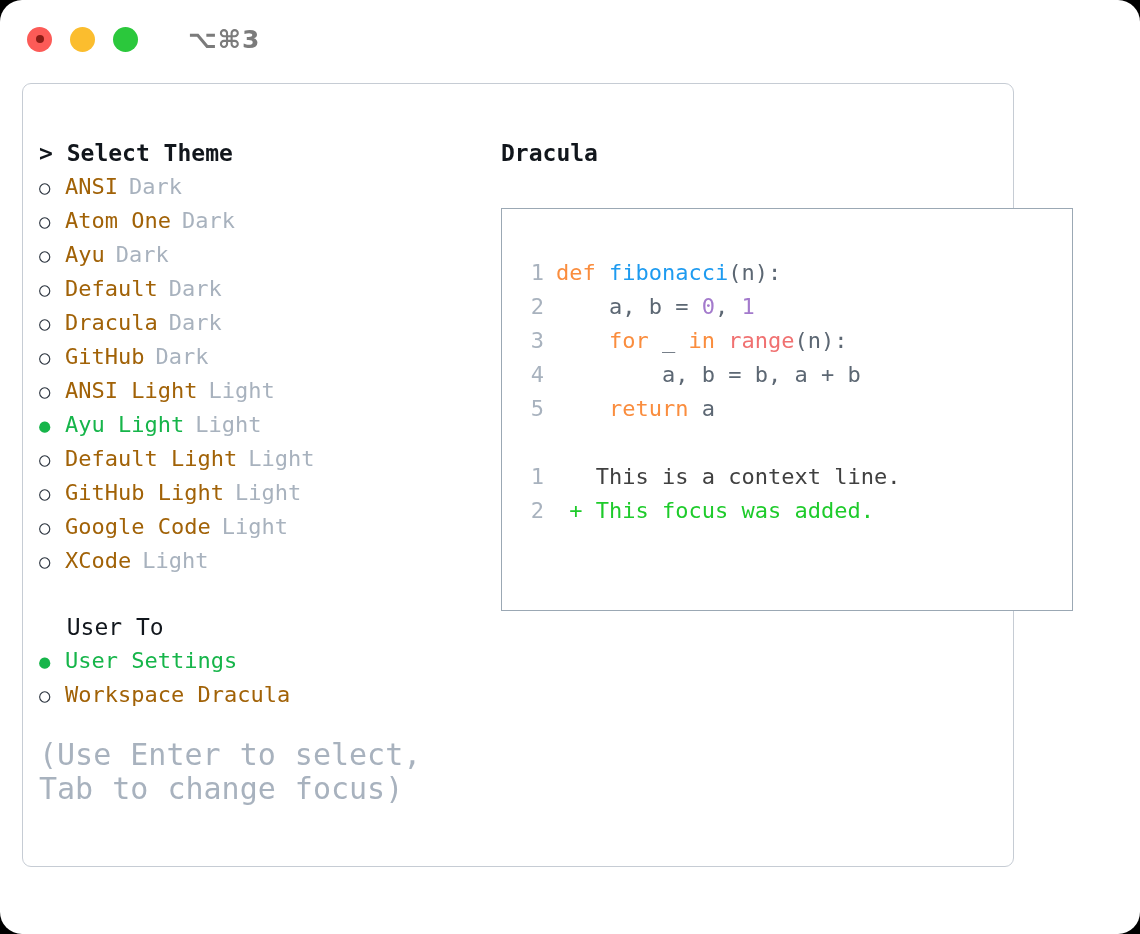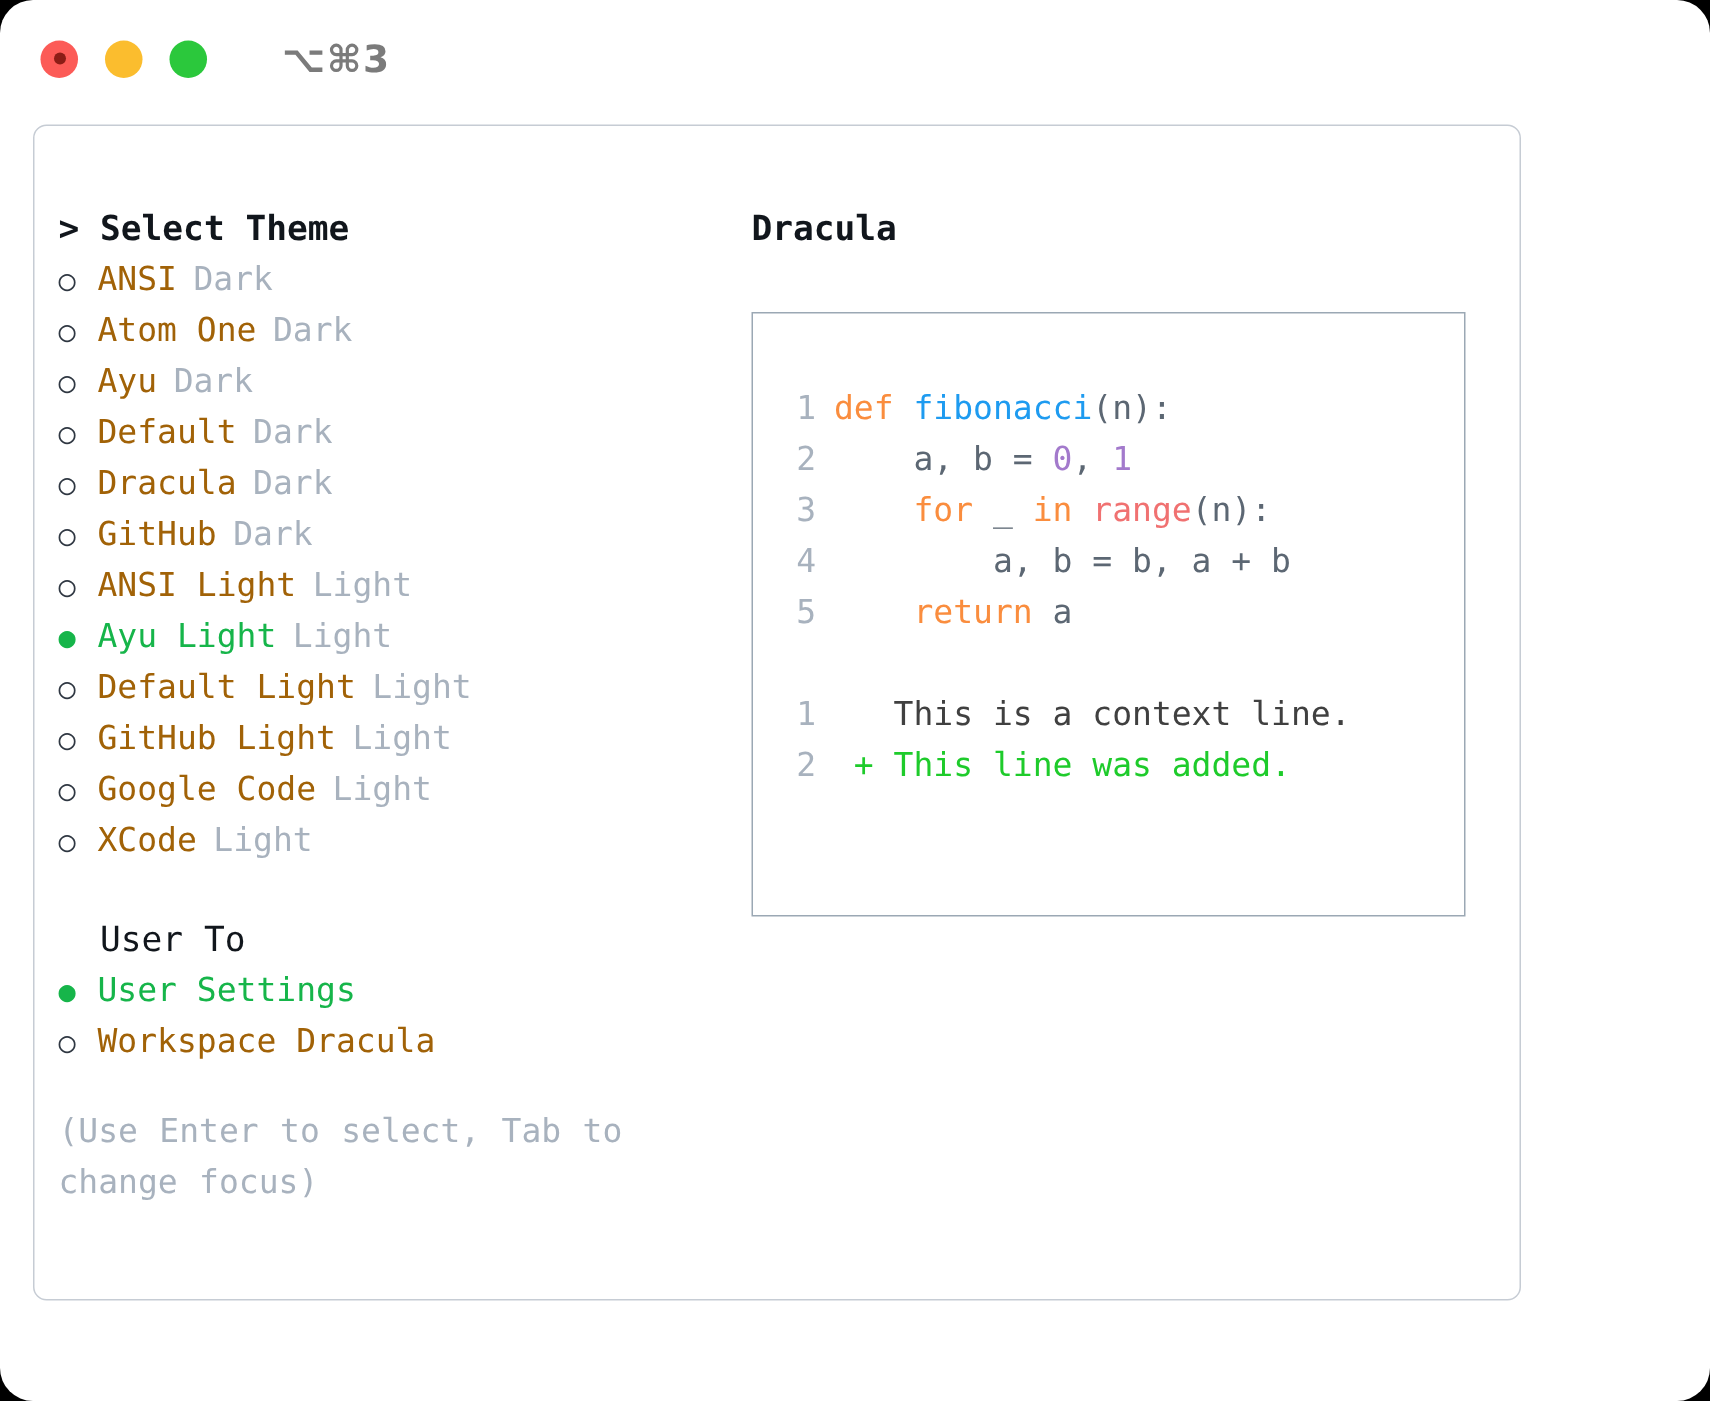--- a/index.html
+++ b/index.html
@@ -111,21 +111,21 @@
   .opt-row.selected .marker { color: #16b54a; }
   .opt-label { color: #a16207; }
   .opt-row.selected .opt-label { color: #16b54a; }
   .opt-tag {
     color: #a8b2be;
     margin-left: 11px;
   }
   .spacer-sm { height: 32px; }
   .spacer-xs { height: 26px; }
   .hint {
-    font-size: 22px;
+    font-size: 30px;
     line-height: 34px;
     color: #a8b2be;
     width: 410px;
     word-spacing: 1px;
   }
 
   
   .right-col {
     position: absolute;
     left: 478px;
@@ -133,21 +133,21 @@
     width: 496px;
   }
   .preview-title {
     font-size: 23px;
     font-weight: 700;
     color: #11161c;
     line-height: 34px;
   }
   .preview-box {
     margin-top: 38px;
-    width: 476px;
+    width: 572px;
     height: 403px;
     border: 1px solid #9ba8b4;
     box-sizing: border-box;
     background: #ffffff;
     padding: 47px 0 0 18px;
   }
   .code-line {
     font-size: 22px;
     line-height: 34px;
     white-space: pre;
@@ -226,19 +226,19 @@
         <div id="code-lines">
             <div class="code-line"><span class="ln">1</span><span class="t-kw">def </span><span class="t-fn">fibonacci</span><span class="t-txt">(n):</span></div>
             <div class="code-line"><span class="ln">2</span><span class="t-txt">    a, b = </span><span class="t-num">0</span><span class="t-txt">, </span><span class="t-num">1</span></div>
             <div class="code-line"><span class="ln">3</span><span class="t-txt">    </span><span class="t-kw">for</span><span class="t-txt"> _ </span><span class="t-kw">in</span><span class="t-txt"> </span><span class="t-bi">range</span><span class="t-txt">(n):</span></div>
             <div class="code-line"><span class="ln">4</span><span class="t-txt">        a, b = b, a + b</span></div>
             <div class="code-line"><span class="ln">5</span><span class="t-txt">    </span><span class="t-kw">return</span><span class="t-txt"> a</span></div>
           </div>
         <div class="gap-line"></div>
         <div id="diff-lines">
             <div class="code-line"><span class="ln">1</span><span class="t-ctx">   This is a context line.</span></div>
-            <div class="code-line"><span class="ln">2</span><span class="t-add"> + This line was added.</span></div>
+            <div class="code-line"><span class="ln">2</span><span class="t-add"> + This focus was added.</span></div>
           </div>
       </div>
     </div>
 
   </div>
 </div>
 
 </body></html>

